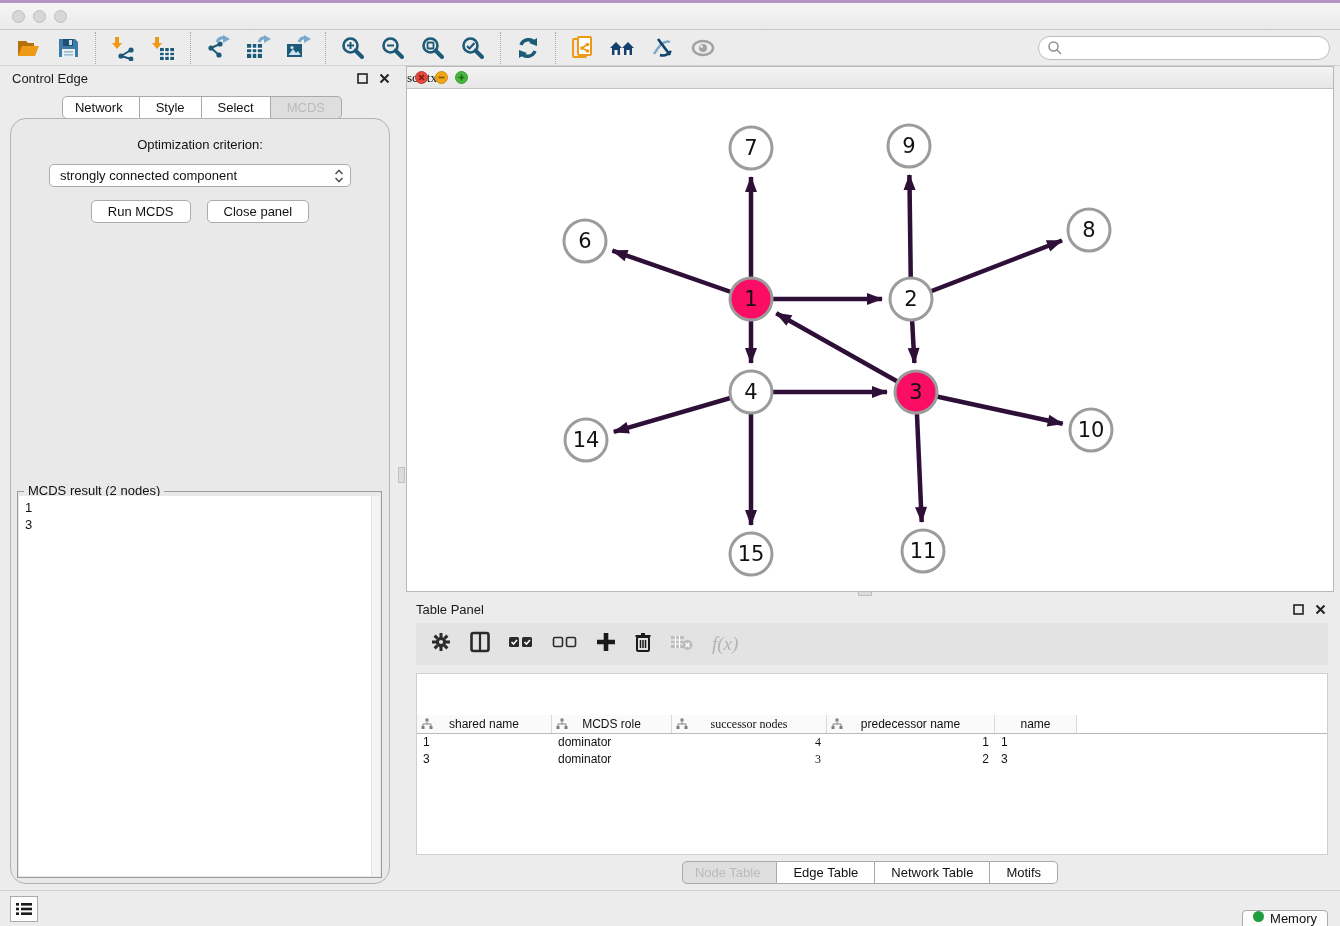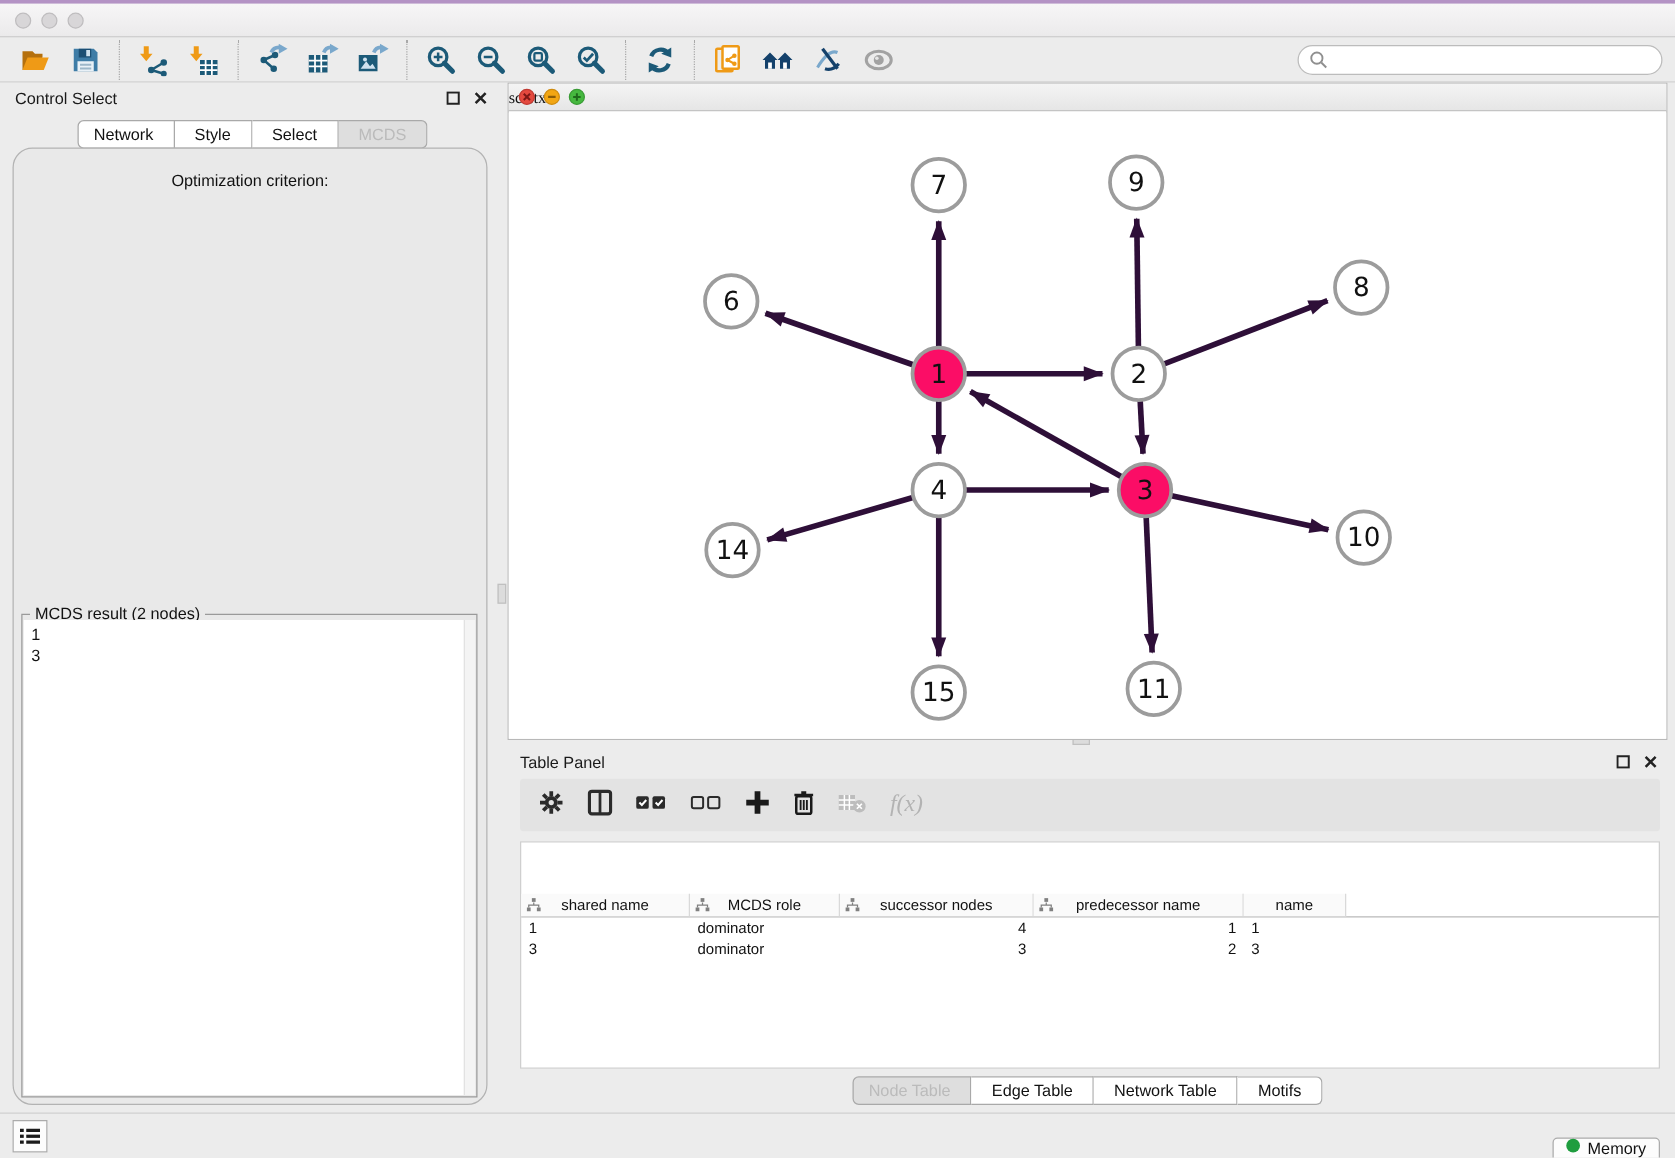--- a/index.html
+++ b/index.html
@@ -69,21 +69,21 @@
   .tp-toolbar { position:absolute; left:10px; right:6px; top:26px; height:42px; background:#e3e3e3;
                 border-radius:3px; display:flex; align-items:center; padding-left:14px; gap:18px; }
   .tp-table { position:absolute; left:10px; right:6px; top:76px; height:182px; background:#fff; border:1px solid #cfcfcf; }
   .t-header { display:flex; height:19px; border-bottom:1px solid #b9b9b9;margin-top:41px; }
   .t-hcell { position:relative; background:#fafafa; border-right:1px solid #d9d9d9; font-size:12px; color:#111;
              display:flex; align-items:center; justify-content:center; }
   .t-hcell .hicon { position:absolute; left:4px; top:3px; }
   .t-row { display:flex; height:17px; }
   .t-cell { font-size:12px; color:#111; padding:1px 6px 0 6px; overflow:hidden; white-space:nowrap; }
   .al-r { text-align:right; }
-  .c0{width:135px;} .c1{width:120px;} .c2{width:155px;} .c3{width:168px;} .c4{width:82px;}
+  .c0{width:135px;} .c1{width:120px;} .c2{width:155px;font-family:Liberation Serif, serif;} .c3{width:168px;} .c4{width:82px;}
   .tp-tabs { position:absolute; left:0; right:0; bottom:4px; display:flex; justify-content:center; }
 
   
   .statusbar { position:absolute; left:0; top:890px; width:1340px; height:36px; background:#ececec; border-top:1px solid #d0d0d0; }
   .list-btn { position:absolute; left:10px; top:5px; width:28px; height:26px; background:#fcfcfc;
               border:1px solid #ababab; display:flex; align-items:center; justify-content:center; }
   .memory-btn { position:absolute; right:12px; top:19px; height:24px; background:#fcfcfc; border:1px solid #ababab;
                 border-radius:4px; display:flex; align-items:flex-start; gap:6px; padding:0 10px; font-size:13px; color:#111; }
   .mem-dot { width:11px; height:11px; border-radius:50%; background:#1f9d3f; }
   .fx-label { font-family:"Liberation Serif","DejaVu Serif",serif; font-style:italic; font-size:19px; color:#b3b3b3; }
@@ -243,41 +243,54 @@
   <div class="search-wrap">
     <svg width="16" height="16" viewBox="0 0 16 16">
       <circle cx="6.5" cy="6.5" r="4.5" fill="none" stroke="#8f8f8f" stroke-width="1.5"></circle>
       <path d="M10 10 L14 14" stroke="#8f8f8f" stroke-width="1.5"></path>
     </svg>
   </div>
 </div>
 
 <div class="control-panel">
   <div class="panel-head">
-    <span>Control Select</span>
+    <span>Control Edge</span>
     <span class="spacer"></span>
     <span class="mini-btn">
       <svg width="11" height="11" viewBox="0 0 11 11">
           <rect x="1" y="1" width="9" height="9" fill="none" stroke="#222" stroke-width="1.6"></rect>
         </svg>
     </span>
     <span class="mini-btn">
       <svg width="11" height="11" viewBox="0 0 11 11">
           <path d="M1.5 1.5 L9.5 9.5 M9.5 1.5 L1.5 9.5" stroke="#222" stroke-width="2"></path>
         </svg>
     </span>
   </div>
   <div class="cp-tabs">
     <div class="tab">Network</div>
     <div class="tab">Style</div>
     <div class="tab">Select</div>
     <div class="tab disabled-active">MCDS</div>
   </div>
   <div class="cp-body">
     <div class="opt-label">Optimization criterion:</div>
+    <div class="opt-select">
+      <span>strongly connected component</span>
+      <span class="chev">
+        <svg width="10" height="16" viewBox="0 0 10 16">
+          <path d="M1.5 6 L5 2.5 L8.5 6" fill="none" stroke="#555" stroke-width="1.6"></path>
+          <path d="M1.5 10 L5 13.5 L8.5 10" fill="none" stroke="#555" stroke-width="1.6"></path>
+        </svg>
+      </span>
+    </div>
+    <div class="btn-row">
+      <div class="push-btn">Run MCDS</div>
+      <div class="push-btn">Close panel</div>
+    </div>
     <div class="mcds-result">
       <div class="mcds-legend">MCDS result (2 nodes)</div>
       <div class="mcds-box">
         <div class="mcds-text">1
 3</div>
         <div class="mcds-scroll"></div>
       </div>
     </div>
   </div>
 </div>

